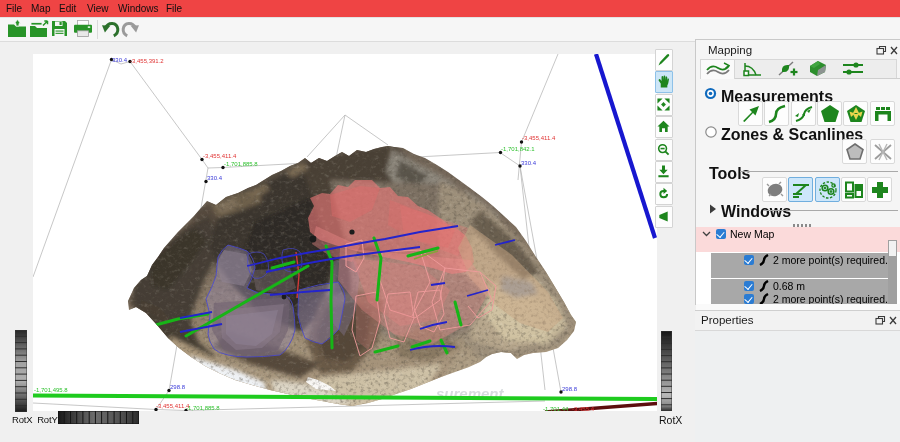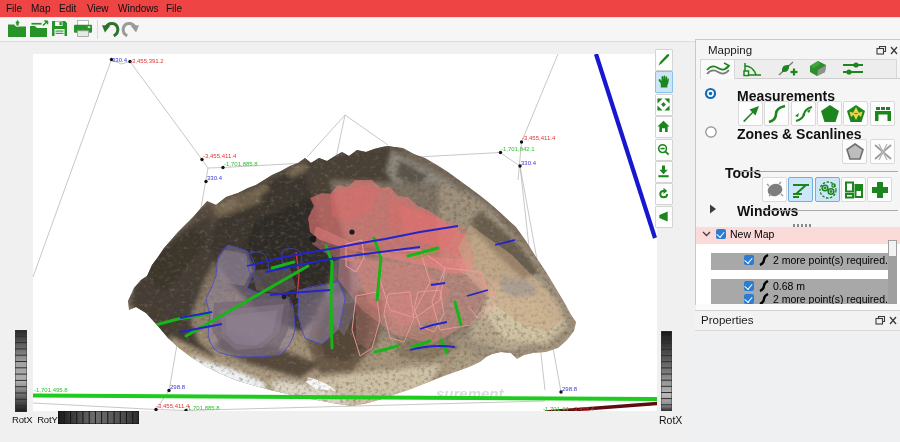--- a/index.html
+++ b/index.html
@@ -10,23 +10,23 @@
   #toolbar{left:0;top:17px;width:900px;height:23px;background:#f6f6f6;border-top:1px solid #e3e3e3;border-bottom:1px solid #dcdcdc;}
   #viewport{left:33px;top:54px;width:624px;height:357px;background:#ffffff;}
   .vbtn{position:absolute;left:655px;width:16px;height:20px;background:#fdfdfd;border:1px solid #d4d4d4;border-radius:1px;}
   .vbtn.sel{background:#cde6f7;border:1px solid #8ec1e8;}
   .vbtn svg{position:absolute;left:1px;top:2px;}
   #mappanel{left:695px;top:39px;width:205px;height:266px;background:#f5f5f5;border-top:1px solid #c9c9c9;border-left:1px solid #c9c9c9;box-sizing:border-box;}
   .ptitle{font-size:11.5px;color:#1a1a1a;}
   .ibtn{position:absolute;width:25px;height:25px;background:#fdfdfd;border:1px solid #d9d9d9;border-radius:2px;box-sizing:border-box;}
   .ibtn.sel{background:#cde6fa;border:1px solid #70aede;}
   .ibtn svg{position:absolute;left:1px;top:1px;}
-  .boldlbl{font-weight:bold;font-size:14px;color:#111;margin-left:16px;}
+  .boldlbl{font-weight:bold;font-size:16px;color:#111;}
   #tree{left:696px;top:227px;width:204px;height:77px;background:#ffffff;overflow:hidden;}
-  .trow{position:absolute;left:0;width:204px;height:17px;font-size:10.5px;color:#000;white-space:nowrap;}
+  .trow{position:absolute;left:0;width:204px;height:25px;font-size:10.5px;color:#000;white-space:nowrap;}
   .chk{position:absolute;width:10px;height:10px;background:#2b7cd3;border-radius:2px;}
   .chk:after{content:"";position:absolute;left:2.2px;top:1.2px;width:3.5px;height:6px;border:solid #fff;border-width:0 1.6px 1.6px 0;transform:rotate(40deg);}
   #props{left:695px;top:310px;width:205px;height:21px;background:#f2f2f2;border-top:1px solid #cfcfcf;border-bottom:1px solid #d8d8d8;box-sizing:border-box;}
   #propbody{left:695px;top:331px;width:205px;height:111px;background:#eef0f1;}
 </style></head>
 <body>
  <div class="abs" id="menubar">
    <span style="left:6px">File</span>
     <span style="left:31px">Map</span>
    <span style="left:59px">Edit</span>

